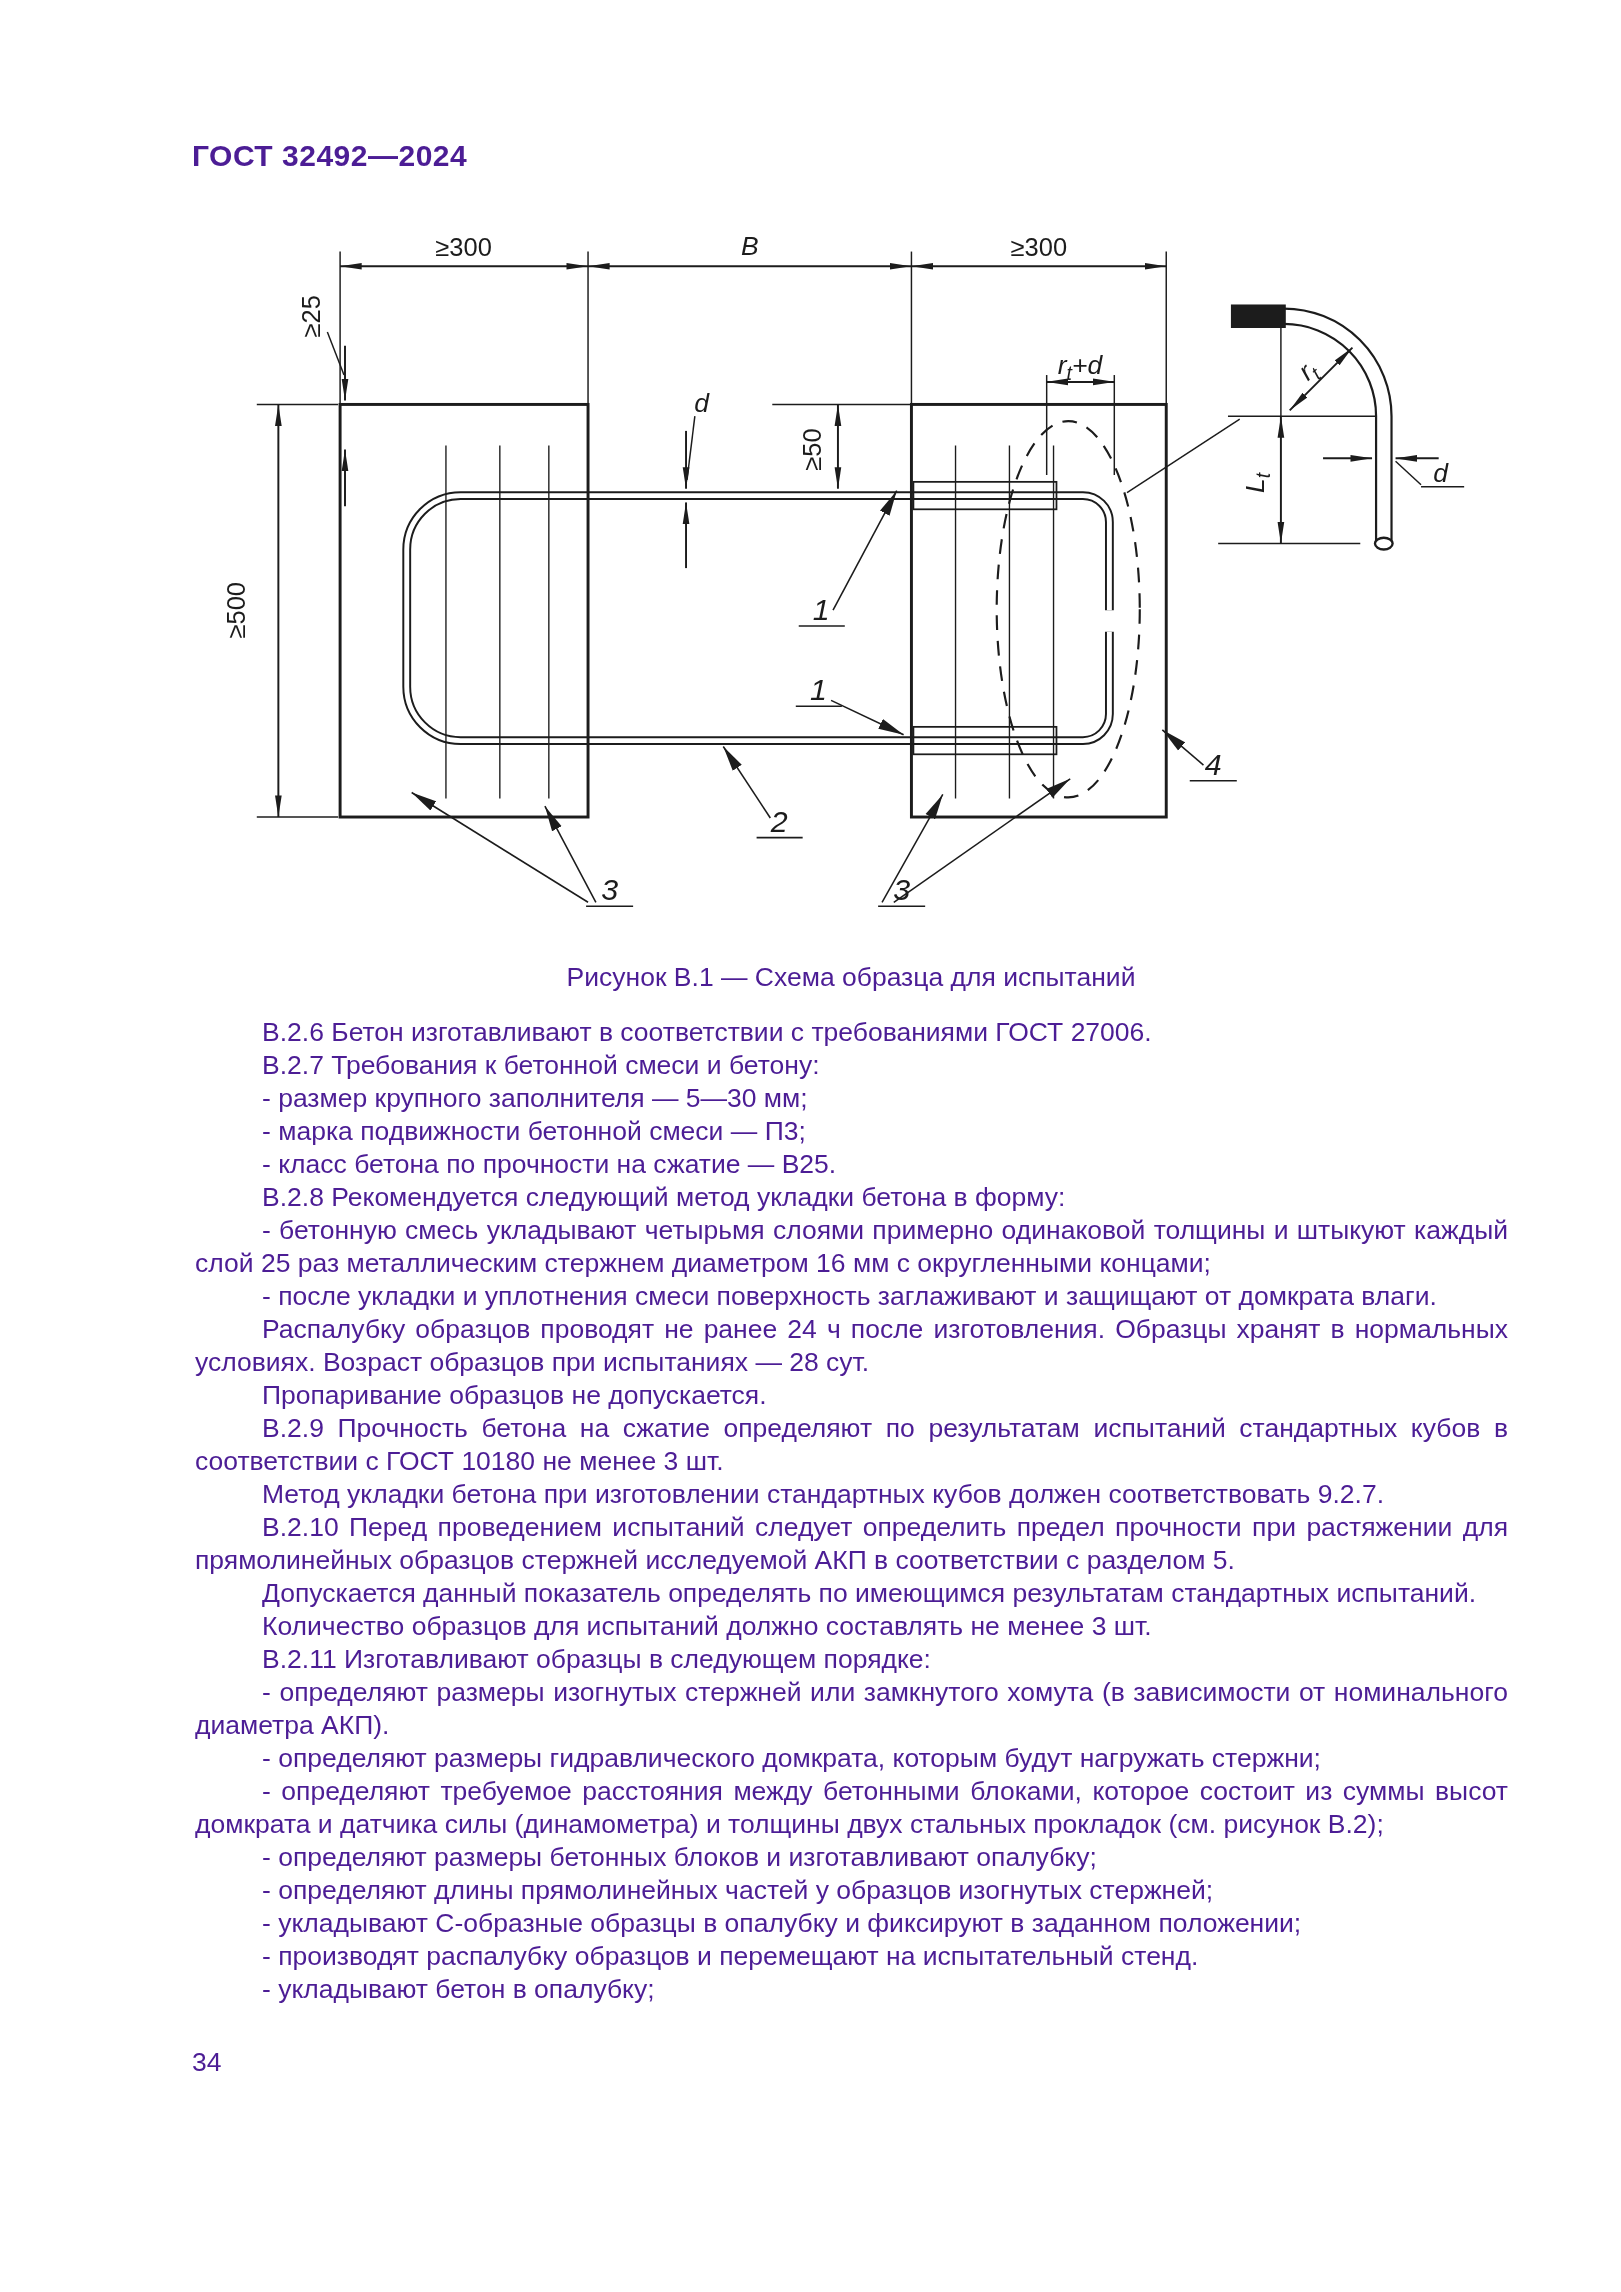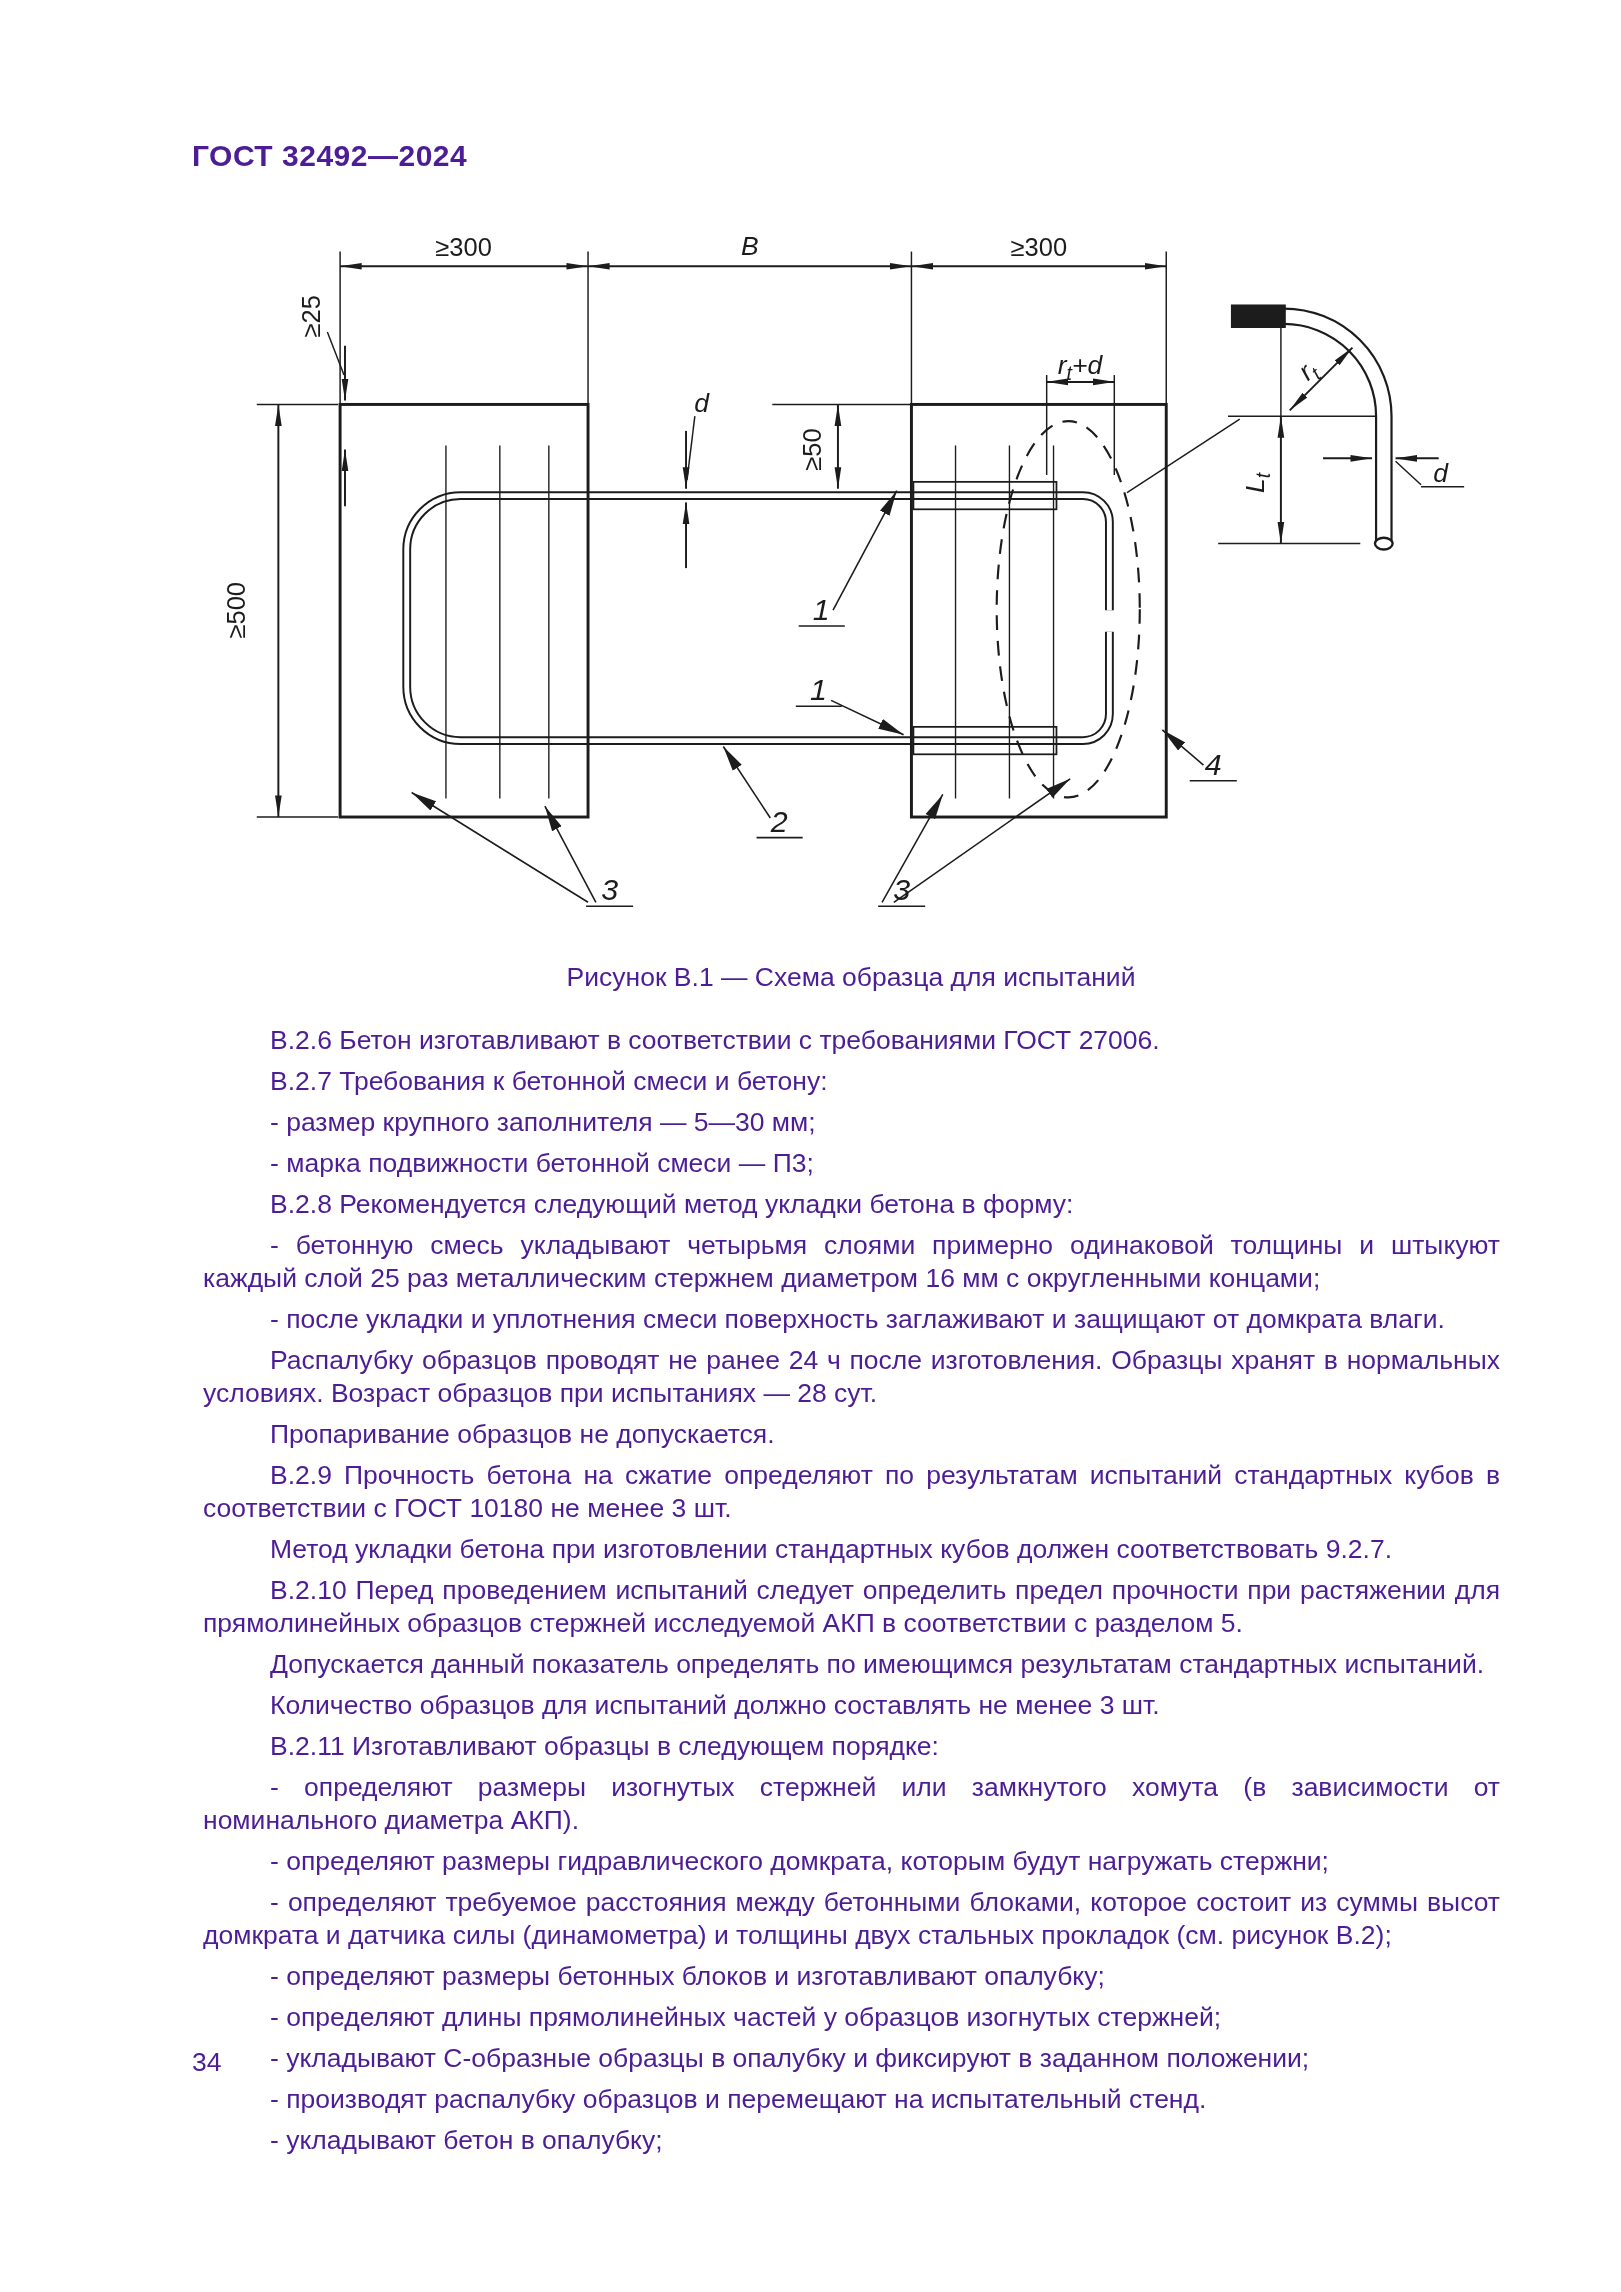--- a/index.html
+++ b/index.html
@@ -22,21 +22,21 @@
   }
   .fig-caption i{ font-style:italic; }
   .fig-title{
     position:absolute; left:195px; top:962px; width:1312px;
     font-size:26.5px; text-align:center;
   }
   .body-text{
     position:absolute; left:195px; top:1016px; width:1313px;
     font-size:26.5px; line-height:33px; text-align:justify;
   }
-  .body-text p{ margin:8px; text-indent:67px; }
+  .body-text p{ margin:0; text-indent:67px; }
   .page-number{
     position:absolute; left:192px; top:2047px; font-size:26.5px;
   }
 </style>
 </head>
 <body>
 
 <div class="page">
 
   <div class="std-header">ГОСТ 32492—2024</div>
@@ -172,20 +172,21 @@
   </svg>
 
 
   <div class="fig-title">Рисунок В.1 — Схема образца для испытаний</div>
 
   <div class="body-text" id="paragraphs">
       <p>В.2.6 Бетон изготавливают в соответствии с требованиями ГОСТ 27006.</p>
       <p>В.2.7 Требования к бетонной смеси и бетону:</p>
       <p>- размер крупного заполнителя — 5—30 мм;</p>
       <p>- марка подвижности бетонной смеси — П3;</p>
+      <p>- класс бетона по прочности на сжатие — В25.</p>
       <p>В.2.8 Рекомендуется следующий метод укладки бетона в форму:</p>
       <p>- бетонную смесь укладывают четырьмя слоями примерно одинаковой толщины и штыкуют каждый слой 25 раз металлическим стержнем диаметром 16 мм с округленными концами;</p>
       <p>- после укладки и уплотнения смеси поверхность заглаживают и защищают от домкрата влаги.</p>
       <p>Распалубку образцов проводят не ранее 24 ч после изготовления. Образцы хранят в нормальных условиях. Возраст образцов при испытаниях — 28 сут.</p>
       <p>Пропаривание образцов не допускается.</p>
       <p>В.2.9 Прочность бетона на сжатие определяют по результатам испытаний стандартных кубов в соответствии с ГОСТ 10180 не менее 3 шт.</p>
       <p>Метод укладки бетона при изготовлении стандартных кубов должен соответствовать 9.2.7.</p>
       <p>В.2.10 Перед проведением испытаний следует определить предел прочности при растяжении для прямолинейных образцов стержней исследуемой АКП в соответствии с разделом 5.</p>
       <p>Допускается данный показатель определять по имеющимся результатам стандартных испытаний.</p>
       <p>Количество образцов для испытаний должно составлять не менее 3 шт.</p>

